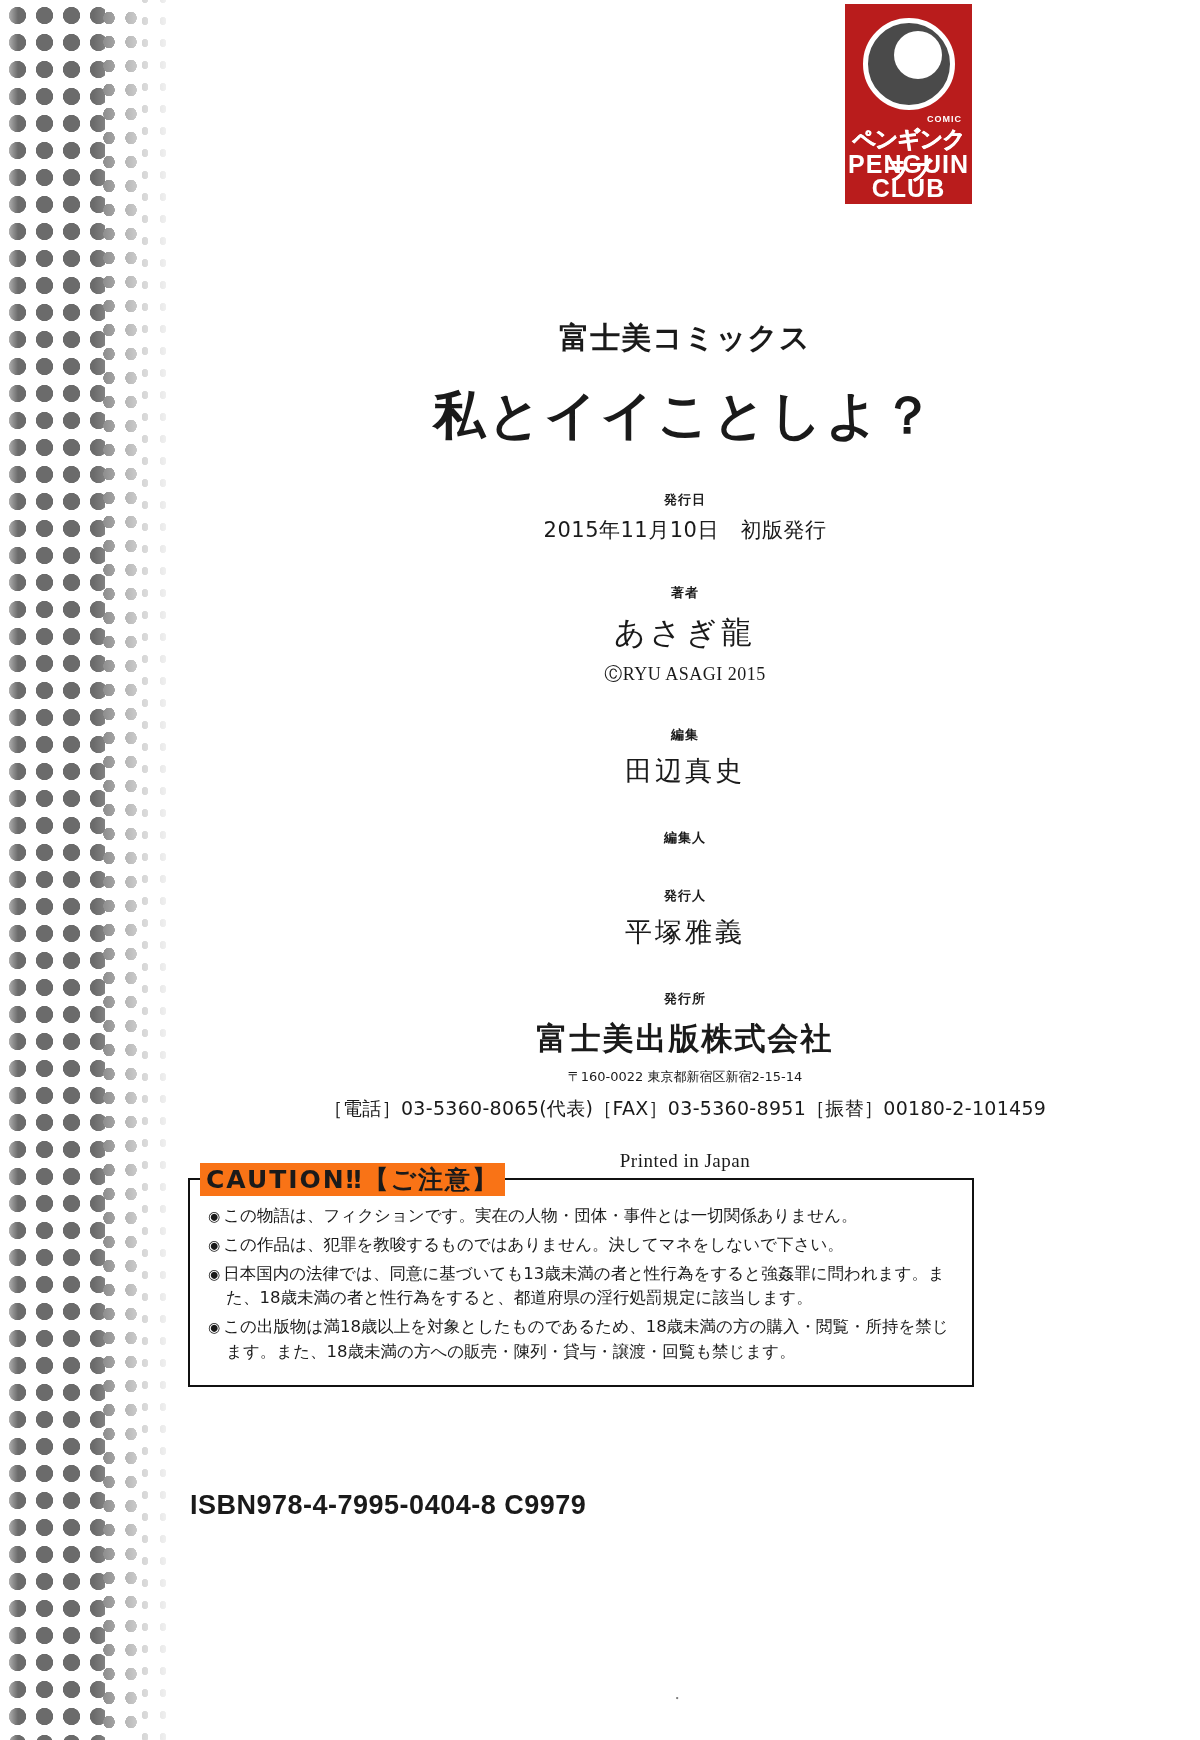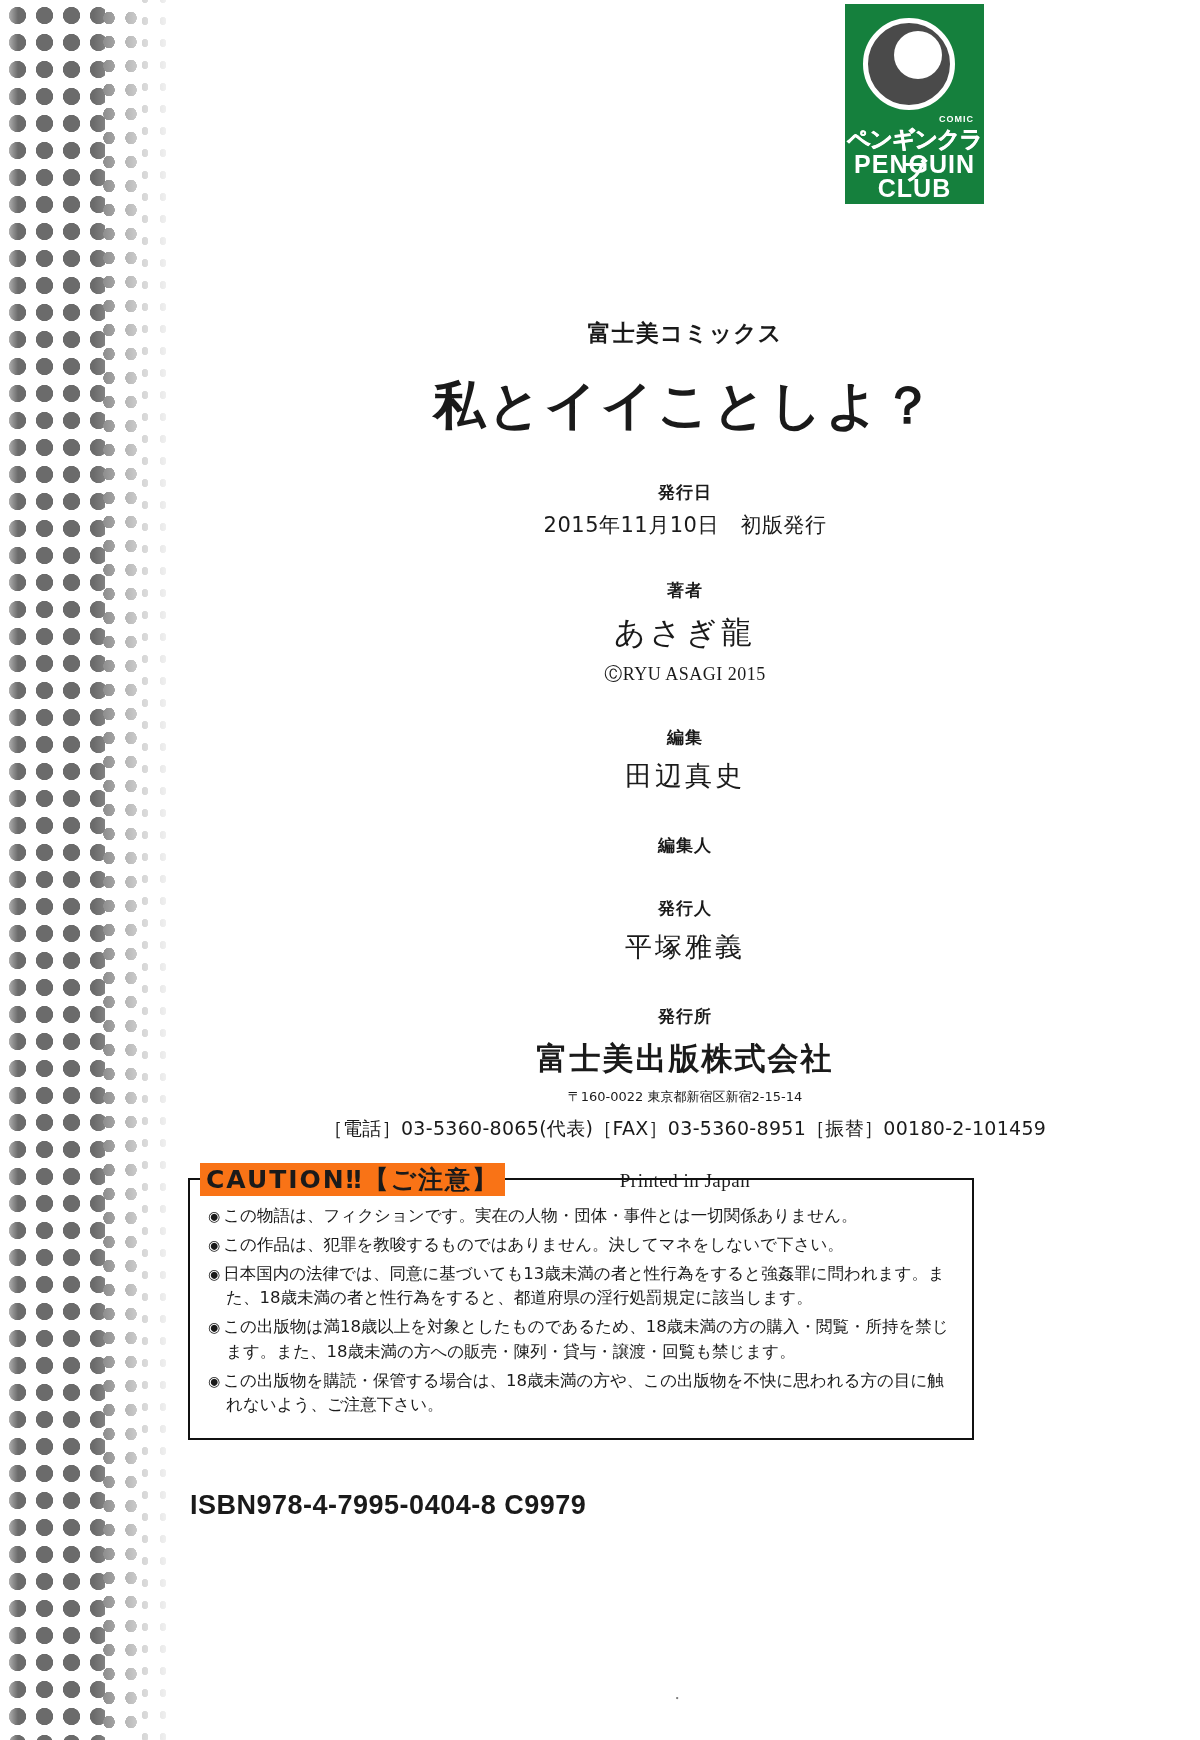--- a/index.html
+++ b/index.html
@@ -60,23 +60,23 @@
     top: 0; left: 0;
     width: 18px; height: 1740px;
     background: linear-gradient(to right, rgba(255,255,255,0.9) 0%, rgba(255,255,255,0) 100%);
   }
 
   
   .logo-box {
     position: absolute;
     left: 845px;
     top: 4px;
-    width: 139px;
+    width: 127px;
     height: 200px;
-    background: #15803d;
+    background: #b91c1c;
     color: #ffffff;
     overflow: hidden;
   }
   .logo-moon {
     position: absolute;
     left: 18px;
     top: 14px;
     width: 92px;
     height: 92px;
     border-radius: 50%;
@@ -129,35 +129,35 @@
   
   .colophon {
     position: absolute;
     left: 185px;
     top: 0;
     width: 1000px;
     text-align: center;
   }
   .imprint {
     margin-top: 318px;
-    font-size: 23px;
+    font-size: 30px;
     font-weight: bold;
     font-family: "DejaVu Sans", sans-serif;
     letter-spacing: 1px;
   }
   .book-title {
     margin-top: 22px;
     font-size: 52px;
     font-weight: bold;
     font-family: "DejaVu Sans", sans-serif;
     letter-spacing: 3px;
   }
   .blk { margin-top: 40px; }
   .lbl {
-    font-size: 17px;
+    font-size: 13px;
     font-weight: bold;
     font-family: Liberation Mono, monospace;
     letter-spacing: 1px;
   }
   .val {
     font-size: 21px;
     font-family: "DejaVu Sans", sans-serif;
     margin-top: 7px;
     letter-spacing: 0.5px;
   }
@@ -335,20 +335,19 @@
     <div class="printed">Printed in Japan</div>
   </div>
 
   <div class="caution">
     <div class="caution-title">CAUTION‼【ご注意】</div>
     <ul>
       <li>この物語は、フィクションです。実在の人物・団体・事件とは一切関係ありません。</li>
       <li>この作品は、犯罪を教唆するものではありません。決してマネをしないで下さい。</li>
       <li>日本国内の法律では、同意に基づいても13歳未満の者と性行為をすると強姦罪に問われます。また、18歳未満の者と性行為をすると、都道府県の淫行処罰規定に該当します。</li>
       <li>この出版物は満18歳以上を対象としたものであるため、18歳未満の方の購入・閲覧・所持を禁じます。また、18歳未満の方への販売・陳列・貸与・譲渡・回覧も禁じます。</li>
-      <li>この出版物を購読・保管する場合は、18歳未満の方や、この出版物を不快に思われる方の目に触れないよう、ご注意下さい。</li>
     </ul>
   </div>
 
 
   <div class="isbn">ISBN978-4-7995-0404-8 C9979</div>
   <div class="page-dot">・</div>
 </div>
 
 </body></html>

